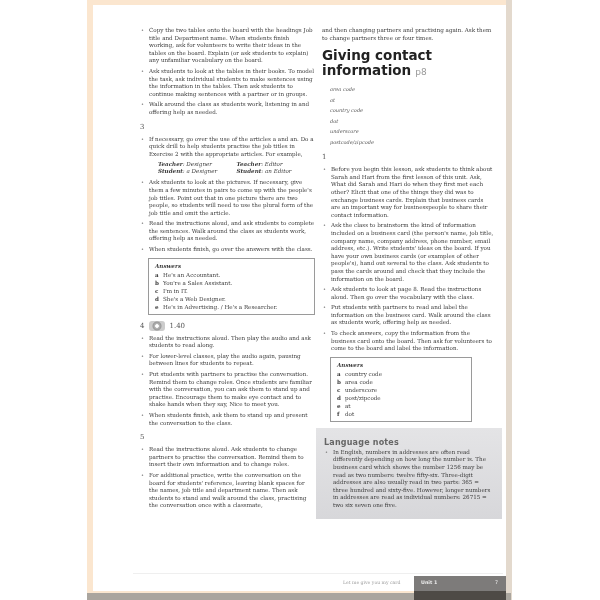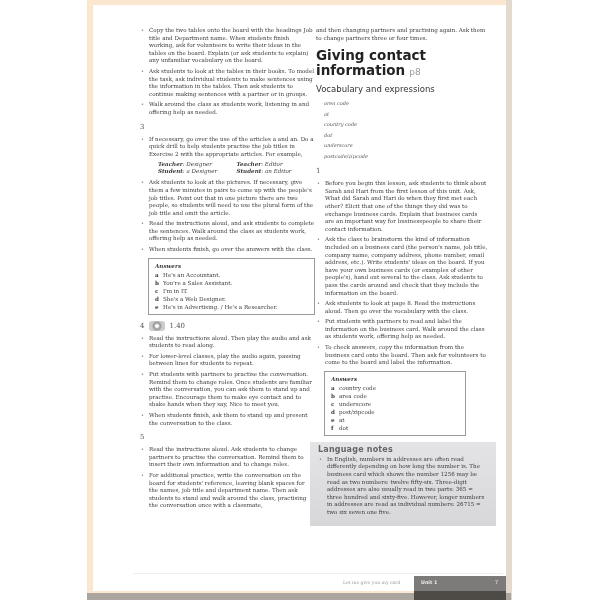--- a/index.html
+++ b/index.html
@@ -4,38 +4,38 @@
 <style>
   html, body { margin:0; padding:0; }
   body { width:600px; height:600px; background:#ffffff; position:relative; overflow:hidden;
     font-family:"DejaVu Serif", "Liberation Serif", serif; color:#3a3a3a; }
   .frame { position:absolute; left:87px; top:0; width:424px; height:600px; background:#fbe6cf; }
   .right-edge { position:absolute; left:506px; top:0; width:6px; height:600px; background:#e3d9cd; }
   .page { position:absolute; left:93px; top:5px; width:413px; height:586px; background:#ffffff; }
   .bottom-strip { position:absolute; left:87px; top:593px; width:424px; height:7px; background:#aaa59e; }
   .col { position:absolute; top:0; }
   .col-left { left:47px; width:175px; top:22px; }
-  .col-right { left:223px; width:172px; top:22px; }
+  .col-right { left:229px; width:172px; top:22px; }
   .p, .li { font-size:5.6px; line-height:7.6px; }
   .li { position:relative; padding-left:9px; margin-bottom:3px; }
   .li::before { content:"•"; position:absolute; left:1px; top:0; font-size:5px; color:#777; }
   .num { font-size:7px; margin:6px 0 5px 0; color:#555; }
   .ex { display:grid; grid-template-columns:1fr 1fr; font-size:5.6px; line-height:7px; padding-left:18px; margin:2px 0 4px; }
   .ex b { font-style:italic; }
   .ex i { font-weight:normal; }
   .answers { border:1px solid #9a9a9a; margin:4px 0 6px 8px; padding:3px 6px 3px 6px; font-size:5.6px; line-height:8px; }
   .answers .ah { font-style:italic; font-weight:bold; margin-bottom:1px; }
   .answers .row b { display:inline-block; width:8px; }
   .audio { display:flex; align-items:center; font-size:7px; margin:3px 0 4px; color:#555; }
   .cd { display:inline-block; width:16px; height:10px; margin:0 4px 0 5px; background:radial-gradient(circle at 50% 50%, #fff 0 1.5px, #bbb 2px, #999 4px, #ccc 5px); border-radius:3px; }
   .h1 { font-family:"DejaVu Sans", sans-serif; font-weight:bold; font-size:13.5px; line-height:15px; color:#222; margin:6px 0 4px 0; }
   .h1 .pg { font-weight:normal; font-size:9px; color:#999; margin-left:4px; }
   .h2 { font-family:"DejaVu Sans", sans-serif; font-size:8.5px; color:#333; margin:4px 0 4px 0; }
   .vocab { padding-left:8px; font-style:italic; font-size:5px; line-height:10.5px; color:#555; }
-  .langbox { background:linear-gradient(to bottom, #e4e4e6, #d7d7da); margin:6px -8px 14px -6px; padding:3px 8px 6px 8px; }
+  .langbox { background:linear-gradient(to bottom, #e4e4e6, #d7d7da); margin:6px -8px 14px -6px; padding:10px 8px 6px 8px; }
   .lh { font-family:"DejaVu Sans", sans-serif; font-weight:bold; font-size:8px; color:#666; margin-bottom:2px; letter-spacing:0.2px; }
   .footer { position:absolute; left:0; top:571px; width:413px; height:15px; background:#ffffff; }
   .foot-left { position:absolute; left:250px; top:4px; font-size:4.6px; color:#9a9a9a; }
   .foot-tab { position:absolute; left:321px; top:0; width:92px; height:15px; background:#7d7b7a; }
   .foot-unit { position:absolute; left:328px; top:4px; font-family:"DejaVu Sans",sans-serif; font-weight:bold; font-size:4.8px; color:#f0f0f0; }
   .foot-num { position:absolute; left:402px; top:4px; font-family:"DejaVu Sans",sans-serif; font-size:4.8px; color:#f0f0f0; }
   .foot-dark { position:absolute; left:321px; top:15px; width:92px; height:9px; background:#4e4a46; }
   .sep { position:absolute; left:40px; top:568px; width:370px; height:1px; background:#efefef; }
 </style>
 </head>
@@ -84,21 +84,20 @@
     <div class="li">When students finish, ask them to stand up and present the conversation to the class.</div>
 
     <div class="num">5</div>
     <div class="li">Read the instructions aloud. Ask students to change partners to practise the conversation. Remind them to insert their own information and to change roles.</div>
     <div class="li">For additional practice, write the conversation on the board for students' reference, leaving blank spaces for the names, job title and department name. Then ask students to stand and walk around the class, practising the conversation once with a classmate,</div>
   </div>
 
   <div class="col col-right">
     <div class="p">and then changing partners and practising again. Ask them to change partners three or four times.</div>
     <div class="h1"><span>Giving contact information</span><span class="pg">p8</span></div>
-    <div class="h2">Vocabulary and expressions</div>
     <div class="vocab">
       <div>area code</div>
       <div>at</div>
       <div>country code</div>
       <div>dot</div>
       <div>underscore</div>
       <div>postcode/zipcode</div>
     </div>
     <div class="num">1</div>
     <div class="li">Before you begin this lesson, ask students to think about Sarah and Hari from the first lesson of this unit. Ask, What did Sarah and Hari do when they first met each other? Elicit that one of the things they did was to exchange business cards. Explain that business cards are an important way for businesspeople to share their contact information.</div>

